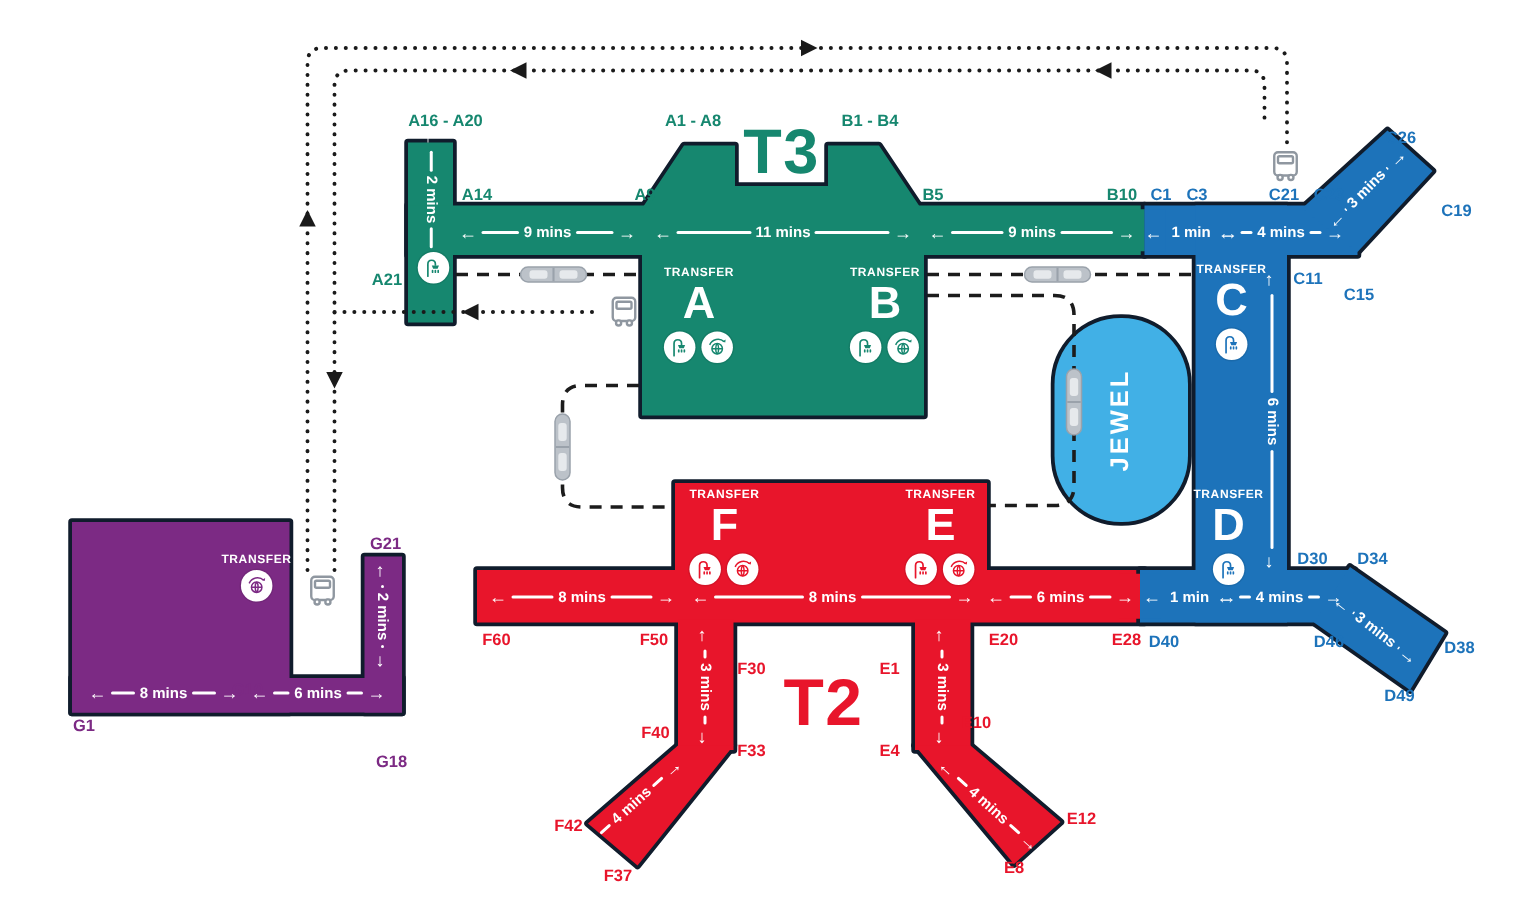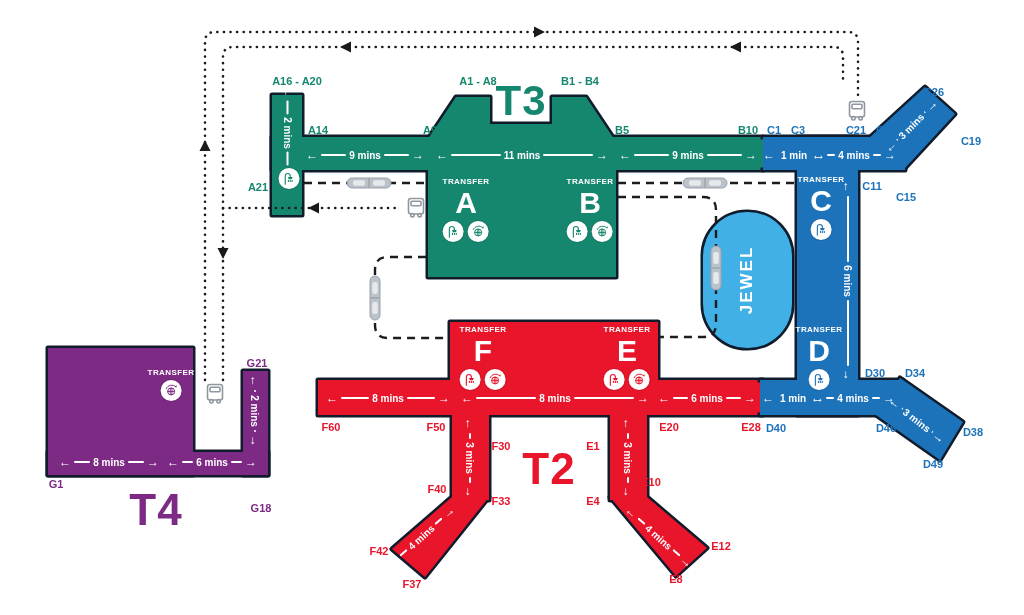--- a/index.html
+++ b/index.html
@@ -153,21 +153,21 @@
       <use href="#bus-sym" x="845" y="98" width="24" height="24"></use>
       <use href="#bus-sym" x="203" y="381" width="24" height="24"></use>
     </g>
   </svg>
 
   <div id="overlay">
     <span class="jl">JEWEL</span>
   <span class="gl" style="left: 297px; top: 81px; color: rgb(22, 135, 111);">A16 - A20</span>
       <span class="gl" style="left: 318px; top: 130px; color: rgb(22, 135, 111);">A14</span>
       <span class="gl" style="left: 430px; top: 130px; color: rgb(22, 135, 111);">A9</span>
-      <span class="gl" style="left: 478px; top: 81px; color: rgb(22, 135, 111); text-align: center;">A1 - A8</span>
+      <span class="gl" style="left: 462px; top: 81px; color: rgb(22, 135, 111); text-align: center;">A1 - A8</span>
       <span class="gl" style="left: 580px; top: 81px; color: rgb(22, 135, 111);">B1 - B4</span>
       <span class="gl" style="left: 622px; top: 130px; color: rgb(22, 135, 111);">B5</span>
       <span class="gl" style="left: 748px; top: 130px; color: rgb(22, 135, 111);">B10</span>
       <span class="gl" style="left: 258px; top: 187px; color: rgb(22, 135, 111);">A21</span>
       <span class="gl" style="left: 774px; top: 130px; color: rgb(29, 115, 186);">C1</span>
       <span class="gl" style="left: 798px; top: 130px; color: rgb(29, 115, 186);">C3</span>
       <span class="gl" style="left: 856px; top: 130px; color: rgb(29, 115, 186);">C21</span>
       <span class="gl" style="left: 886px; top: 130px; color: rgb(29, 115, 186);">C23</span>
       <span class="gl" style="left: 934px; top: 92px; color: rgb(29, 115, 186);">C26</span>
       <span class="gl" style="left: 971px; top: 141px; color: rgb(29, 115, 186); text-align: center;">C19</span>
@@ -444,15 +444,14 @@
         <div class="ics">
           <span class="ic" style="color: rgb(22, 135, 111);">
             <svg viewBox="0 0 24 24">
               <use href="#sym-shower"></use>
             </svg>
           </span>
         </div>
       </div>
       <span class="big" style="left: 521px; top: 101px; color: rgb(22, 135, 111); font-size: 42px;">T3</span>
       <span class="big" style="left: 549px; top: 469px; color: rgb(232, 21, 43); font-size: 44px;">T2</span>
-      <span class="big" style="left: 156px; top: 510px; color: rgb(124, 42, 132); font-size: 44px;">T4</span>
     </div>
 </div>
 
 </body></html>

